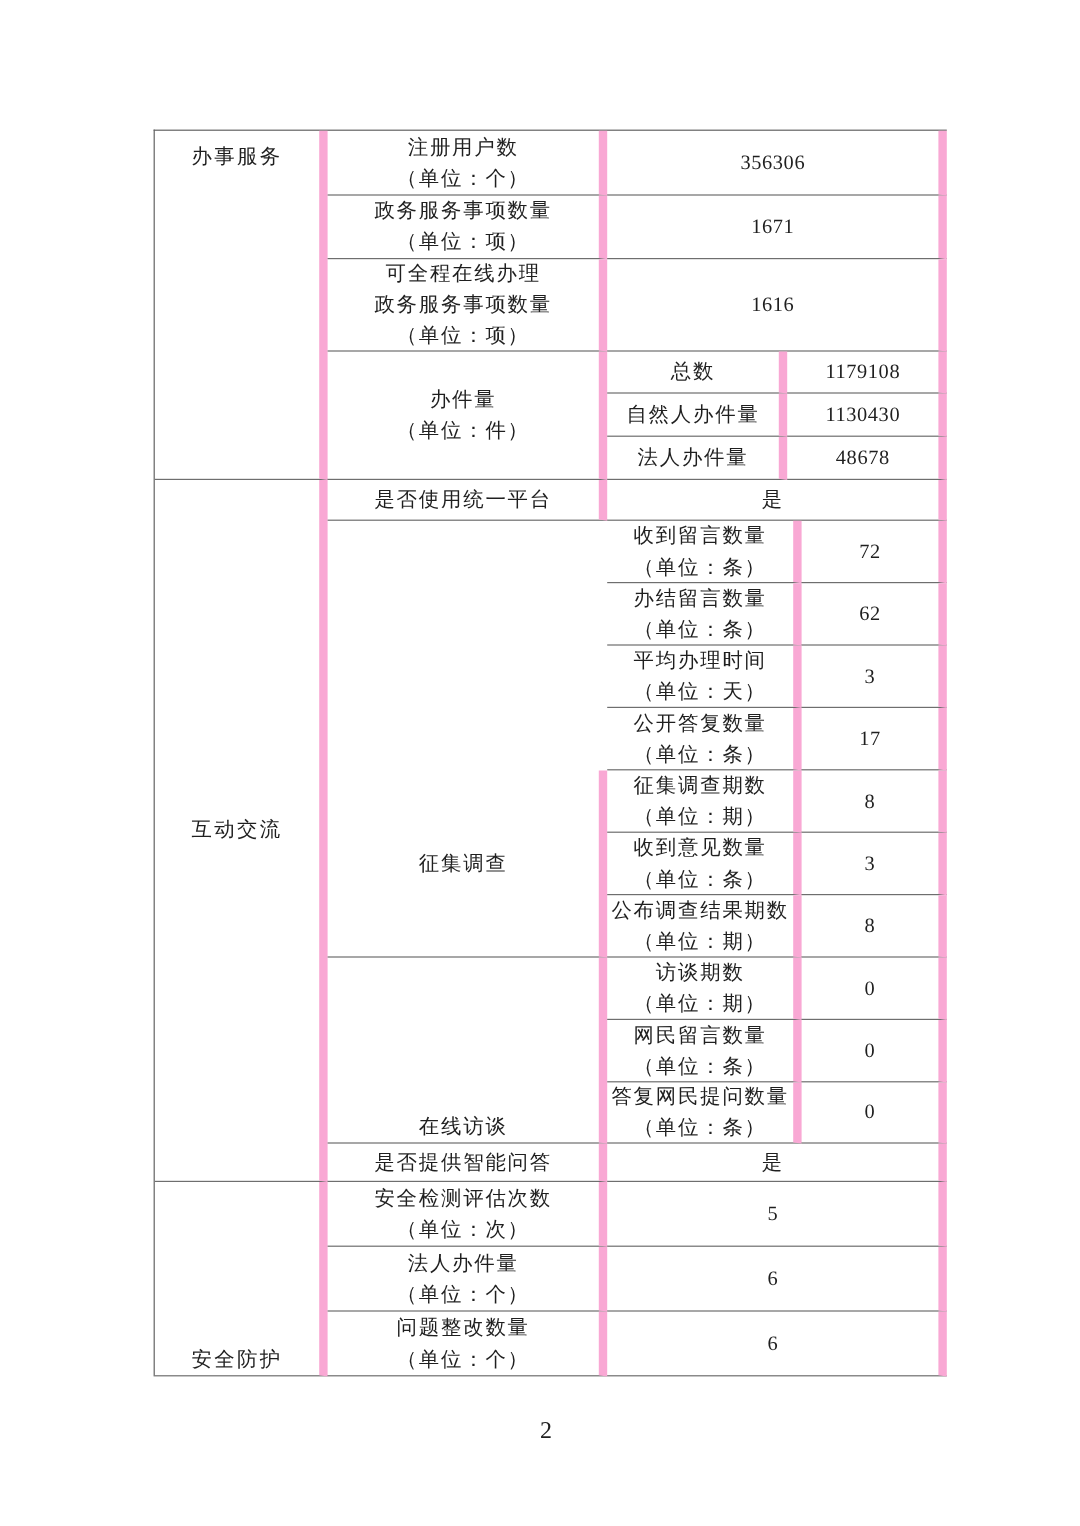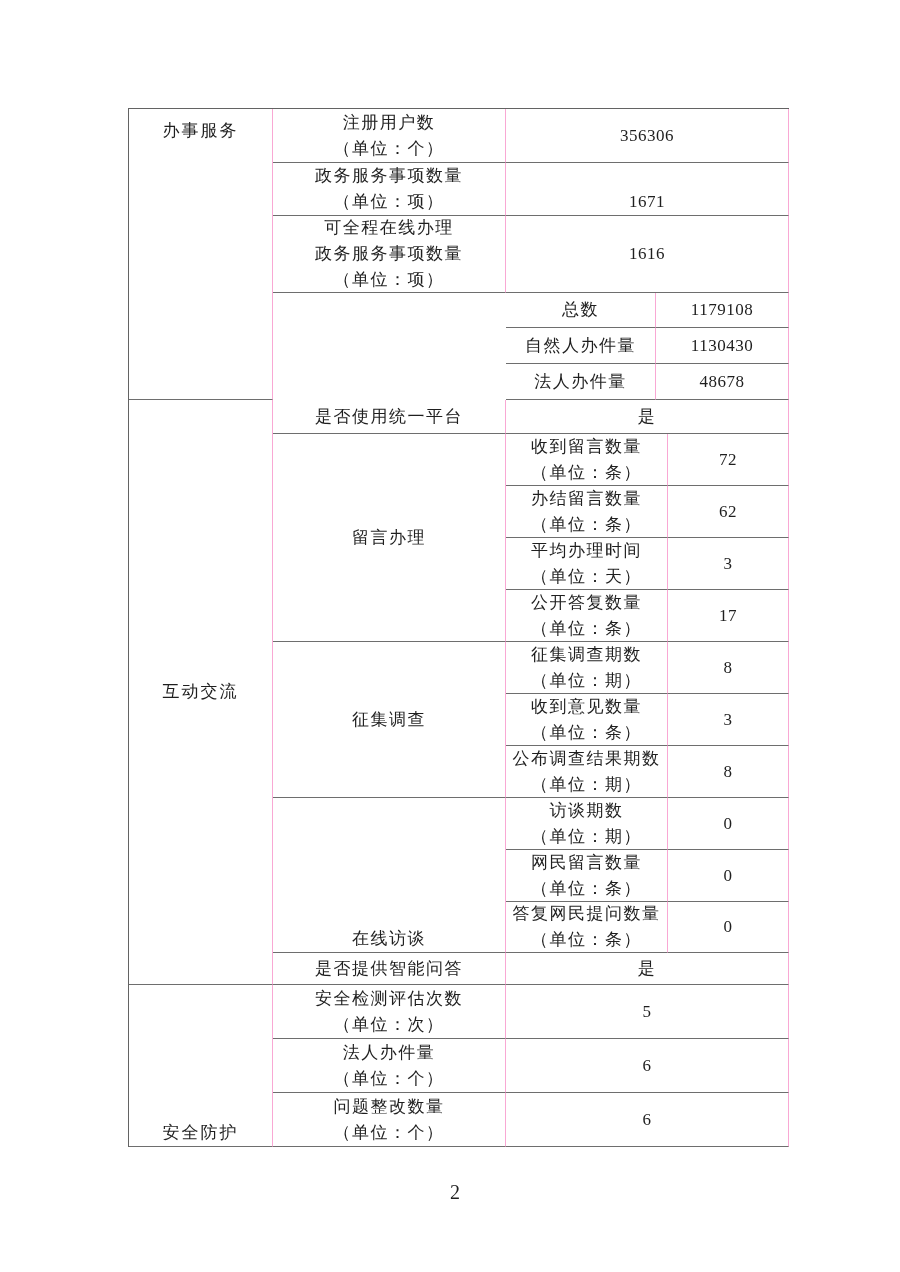--- a/index.html
+++ b/index.html
@@ -17,21 +17,21 @@
     left: 128px; top: 108px;
     display: grid;
     grid-template-columns: 144px 233px 150px 12px 121px;
     grid-template-rows: 54px 53px 77px 35px 36px 36px
                         34px 52px 52px 52px 52px 52px 52px 52px 52px 52px 51px 32px
                         54px 54px 54px;
     border-top: 1px solid #636363;
     border-left: 1px solid #636363;
   }
   .c {
-    border-right: 1px solid #f9a8d4;
+    border-right: 7px solid #f9a8d4;
     border-bottom: 1px solid #6e6e6e;
     display: flex;
     flex-direction: column;
     align-items: center;
     justify-content: center;
     text-align: center;
     font-size: 17px;
     line-height: 26px;
     letter-spacing: 1.5px;
     overflow: hidden;
@@ -62,33 +62,37 @@
     <div>（单位：个）</div>
   </div>
   <div class="c num" style="grid-column:3/6; grid-row:1/2;">
     <div>356306</div>
   </div>
 
   <div class="c" style="grid-column:2/3; grid-row:2/3;">
     <div>政务服务事项数量</div>
     <div>（单位：项）</div>
   </div>
-  <div class="c num" style="grid-column:3/6; grid-row:2/3;justify-content:flex-end;">
+  <div class="c num" style="grid-column:3/6; grid-row:2/3;">
     <div>1671</div>
   </div>
 
   <div class="c" style="grid-column:2/3; grid-row:3/4;">
     <div>可全程在线办理</div>
     <div>政务服务事项数量</div>
     <div>（单位：项）</div>
   </div>
   <div class="c num" style="grid-column:3/6; grid-row:3/4;">
     <div>1616</div>
   </div>
 
+  <div class="c" style="grid-column:2/3; grid-row:4/7;">
+    <div>办件量</div>
+    <div>（单位：件）</div>
+  </div>
   <div class="c" style="grid-column:3/4; grid-row:4/5;">
     <div>总数</div>
   </div>
   <div class="c num" style="grid-column:4/6; grid-row:4/5;">
     <div>1179108</div>
   </div>
   <div class="c" style="grid-column:3/4; grid-row:5/6;">
     <div>自然人办件量</div>
   </div>
   <div class="c num" style="grid-column:4/6; grid-row:5/6;">
@@ -105,23 +109,20 @@
     <div>互动交流</div>
   </div>
 
   <div class="c" style="grid-column:2/3; grid-row:7/8;">
     <div>是否使用统一平台</div>
   </div>
   <div class="c" style="grid-column:3/6; grid-row:7/8;">
     <div>是</div>
   </div>
 
-  <div class="c" style="grid-column:2/3; grid-row:8/12;">
-    <div>留言办理</div>
-  </div>
   <div class="c" style="grid-column:3/5; grid-row:8/9;">
     <div>收到留言数量</div>
     <div>（单位：条）</div>
   </div>
   <div class="c num" style="grid-column:5/6; grid-row:8/9;">
     <div>72</div>
   </div>
   <div class="c" style="grid-column:3/5; grid-row:9/10;">
     <div>办结留言数量</div>
     <div>（单位：条）</div>

